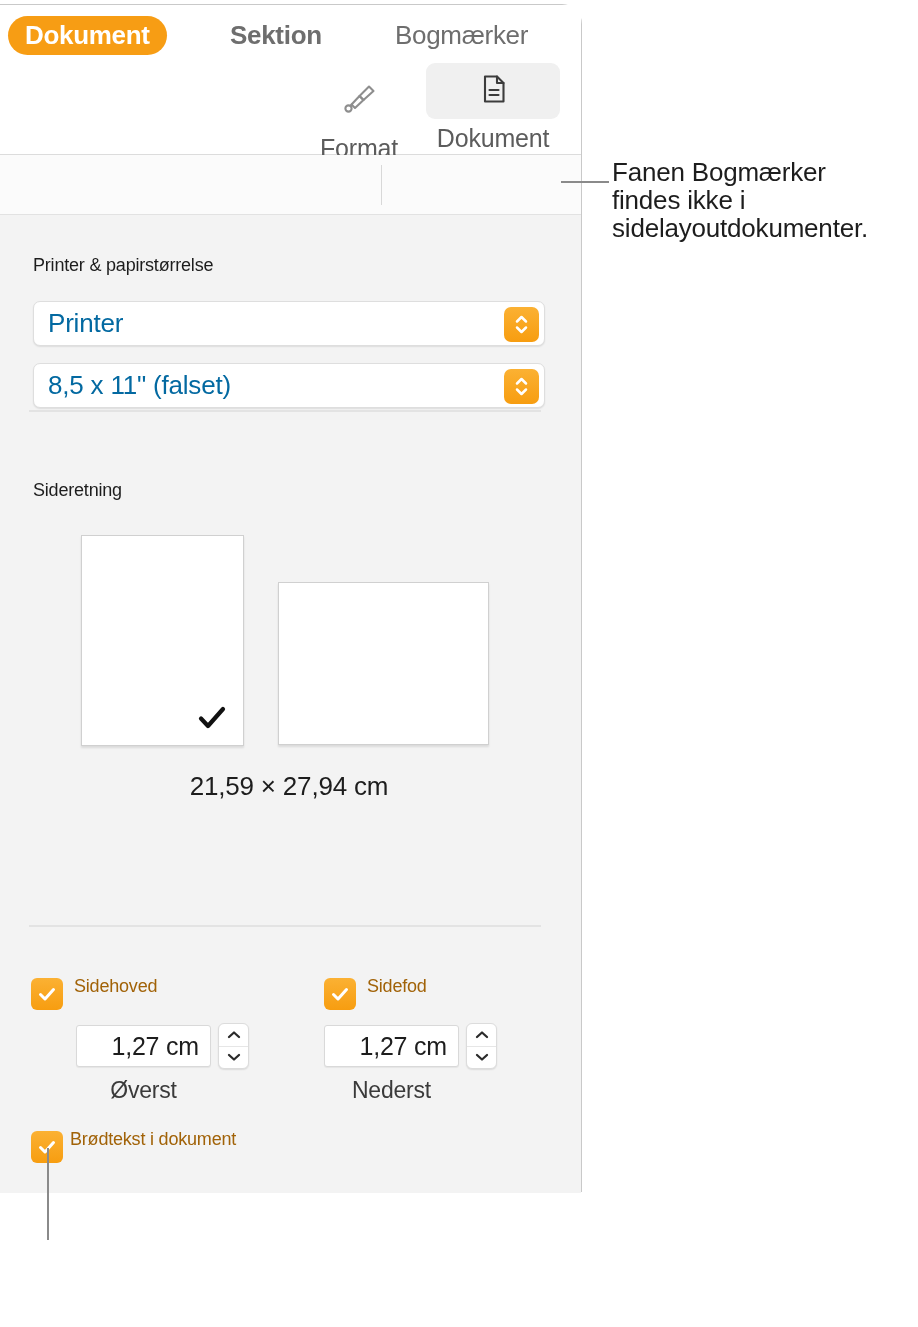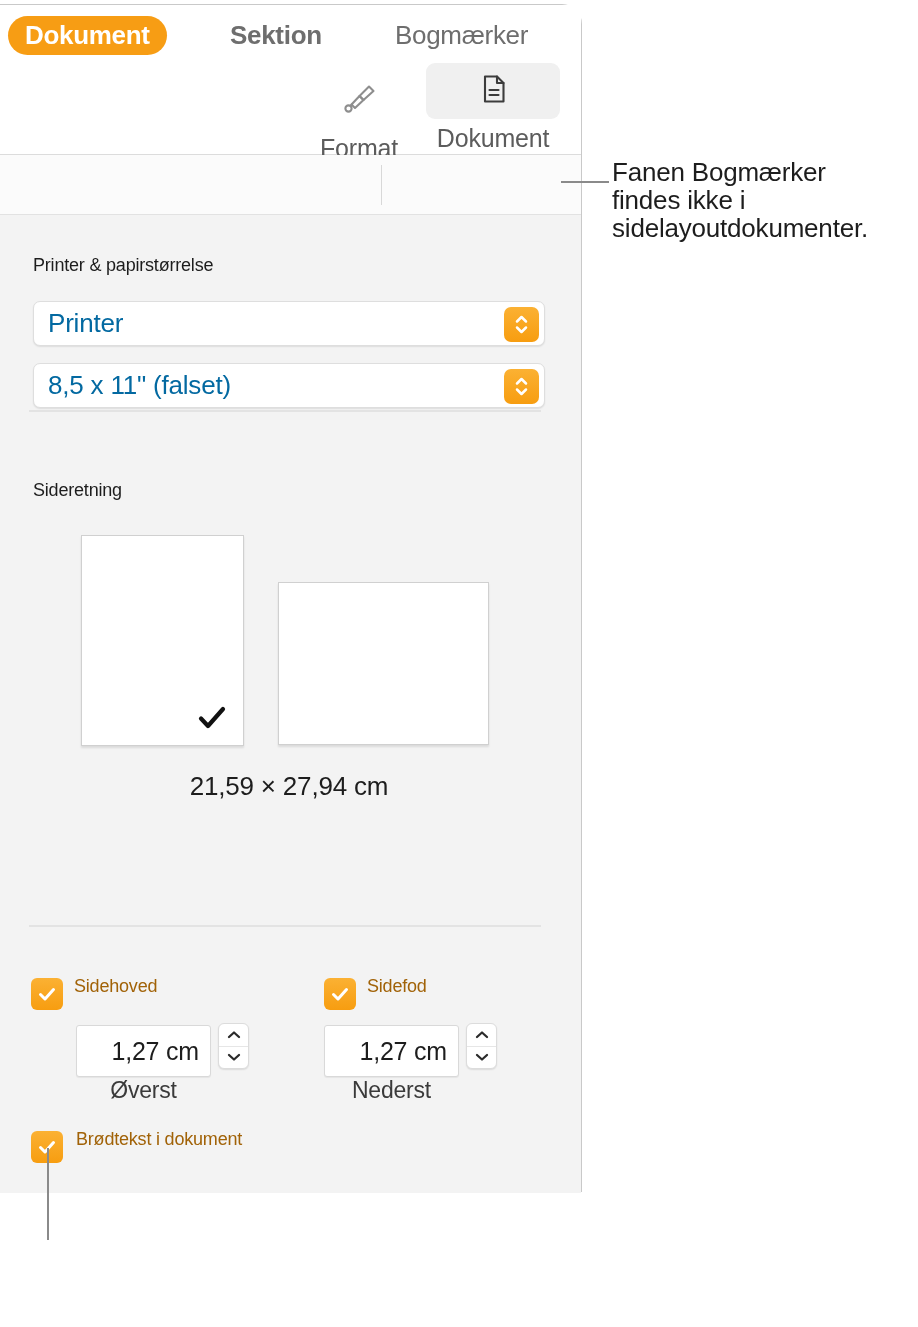--- a/index.html
+++ b/index.html
@@ -147,25 +147,25 @@
   }
   .cb-label {
     position: absolute; font-size: 18px; color: #a16207;
     letter-spacing: -0.2px; white-space: nowrap;
   }
   #cb-sidehoved { left: 35px; top: 763px; }
   #lbl-sidehoved { left: 78px; top: 761px; }
   #cb-sidefod   { left: 328px; top: 763px; }
   #lbl-sidefod  { left: 371px; top: 761px; }
   #cb-brodtekst { left: 35px; top: 916px; }
-  #lbl-brodtekst{ left: 80px; top: 914px; }
+  #lbl-brodtekst{ left: 74px; top: 914px; }
 
   
   .numfield {
-    position: absolute; width: 135px; height: 52px;
+    position: absolute; width: 135px; height: 42px;
     background: #ffffff; border: 1px solid #d9d9d9;
     border-radius: 3px;
     box-shadow: 0 1px 1px rgba(0,0,0,0.06);
     display: flex; align-items: center; justify-content: flex-end;
     padding-right: 11px;
     font-size: 25px; color: #1d1d1d; letter-spacing: -0.2px;
   }
   #num-top    { left: 80px;  top: 810px; }
   #num-bottom { left: 328px; top: 810px; }
   .stepper {

